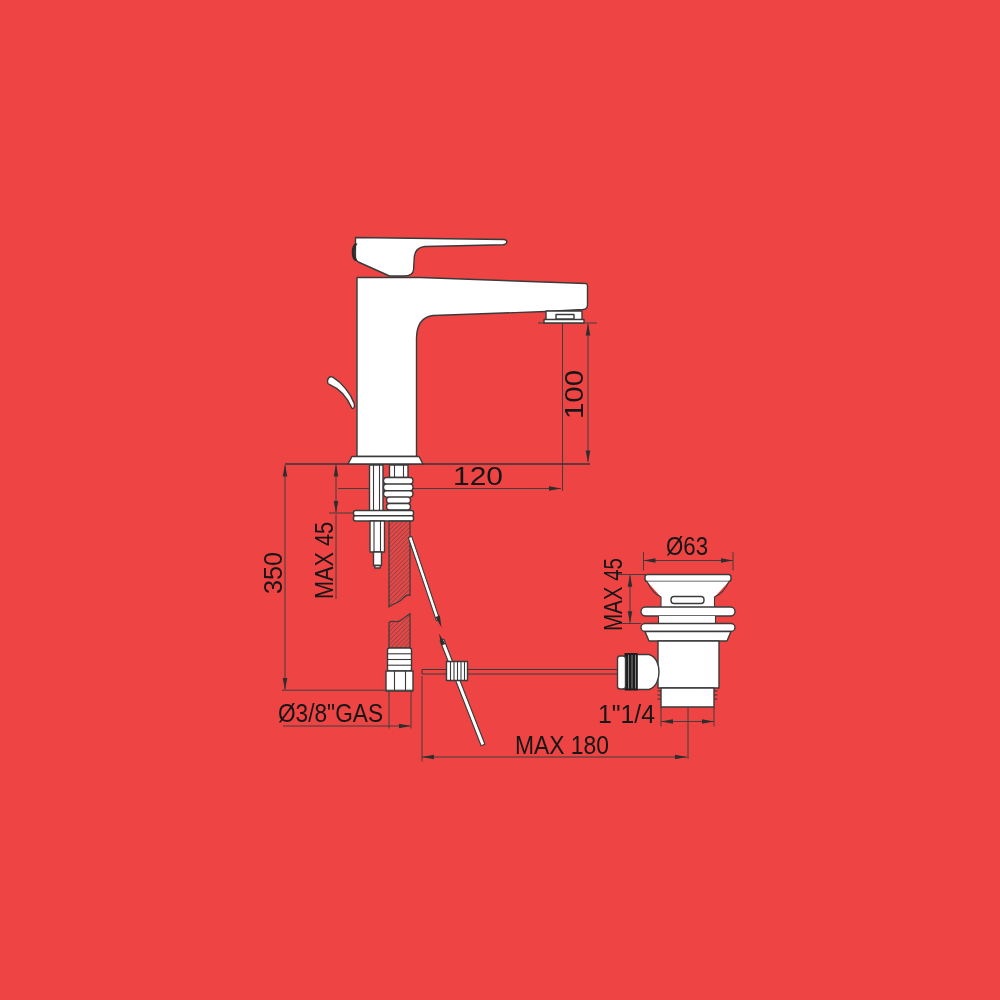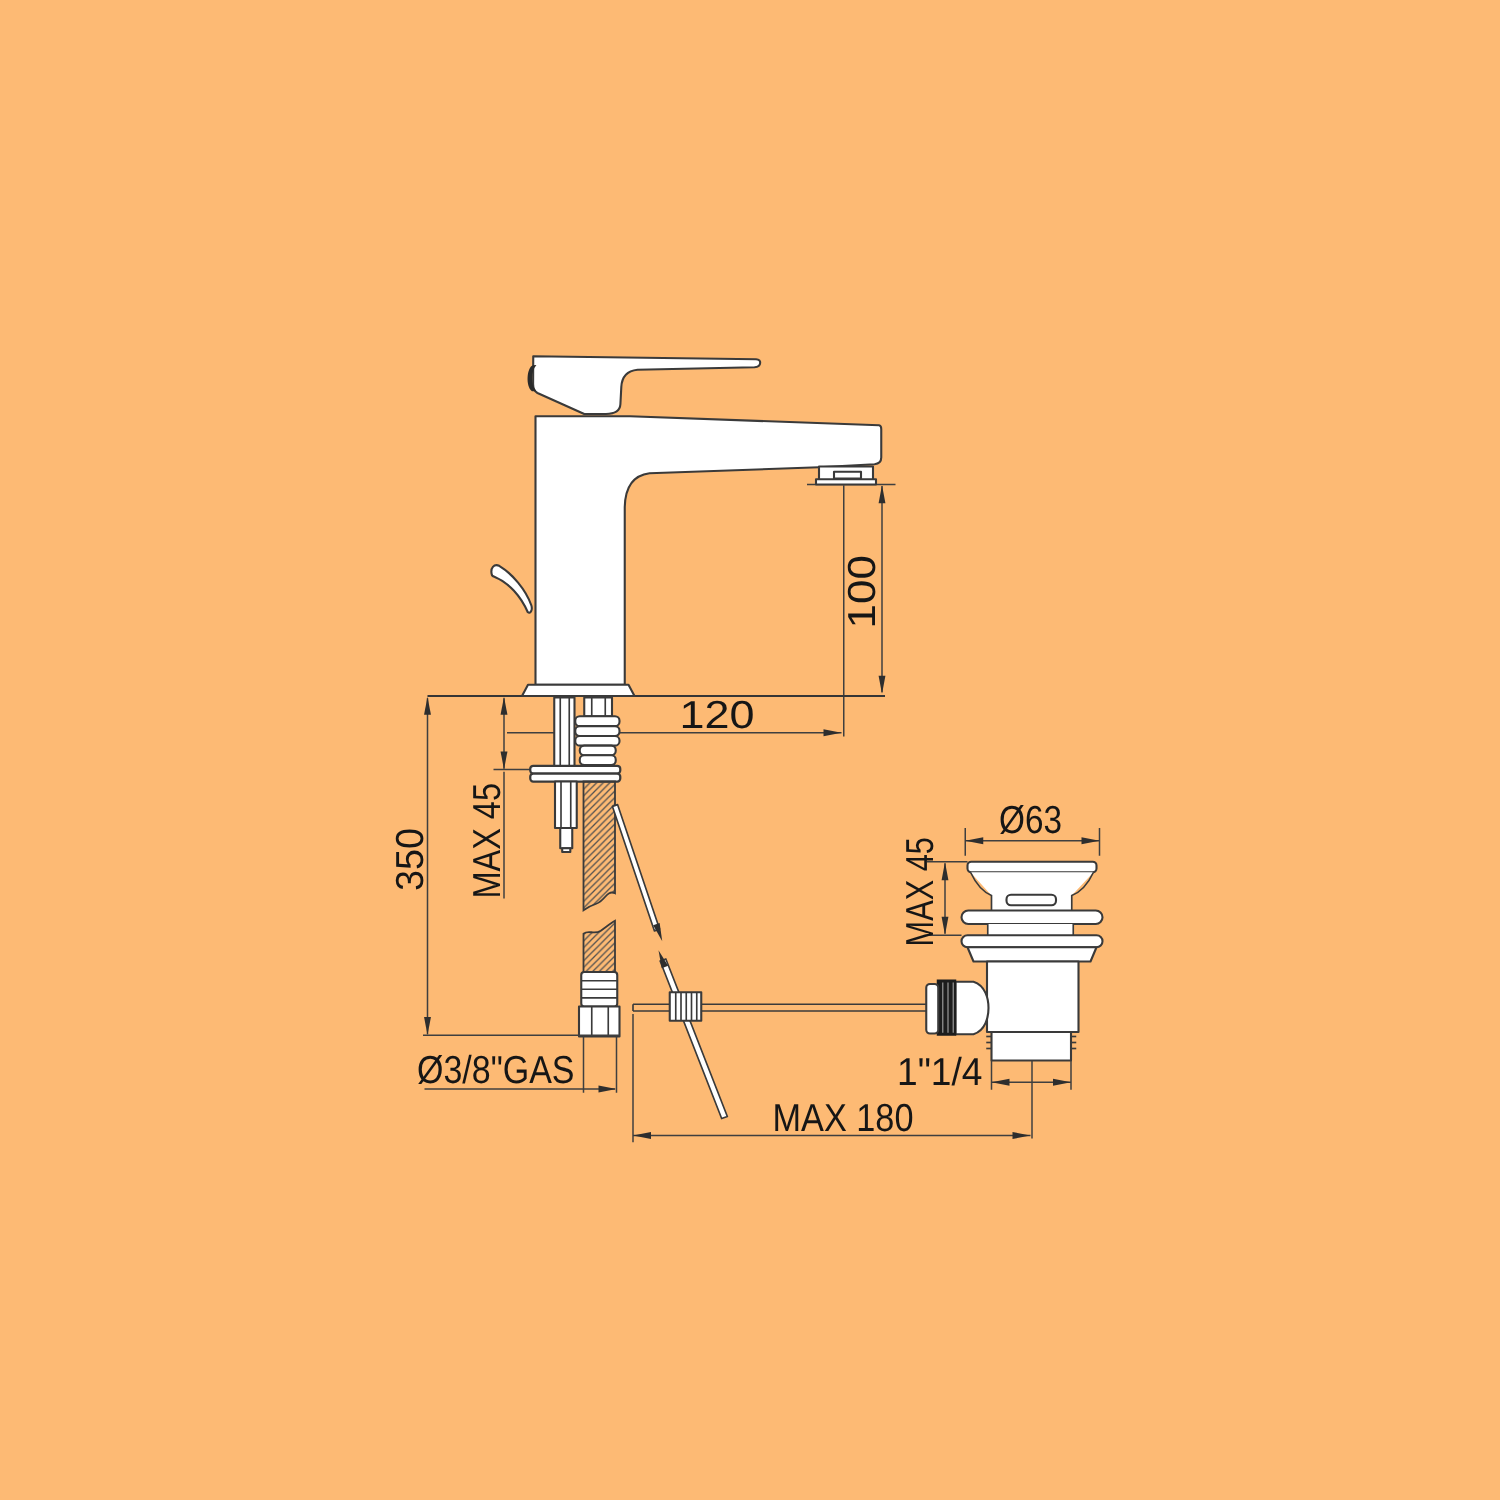--- a/index.html
+++ b/index.html
@@ -1,16 +1,16 @@
 <!DOCTYPE html>
 <html><head>
 <meta charset="utf-8">
 <style>
   html,body{margin:0;padding:0;background:#ffffff;}
-  .stage{position:relative;width:1000px;height:1000px;background:#fdba74;overflow:hidden;
+  .stage{position:relative;width:1000px;height:1000px;background:#ef4444;overflow:hidden;
          font-family:"Liberation Sans", sans-serif;}
   svg{display:block;}
   text{font-family:"Liberation Sans", sans-serif;font-size:26px;fill:#161616;}
   .outline{fill:#ffffff;stroke:#3a3a3a;stroke-width:1.4;stroke-linejoin:round;}
   .thin{fill:none;stroke:#3a3a3a;stroke-width:1.1;}
   .dim{fill:none;stroke:#3f3f3f;stroke-width:1;}
   .arr{fill:#2e2e2e;stroke:none;}
   .darkfill{fill:#1d1d1d;stroke:#1d1d1d;}
 </style>
 </head>

